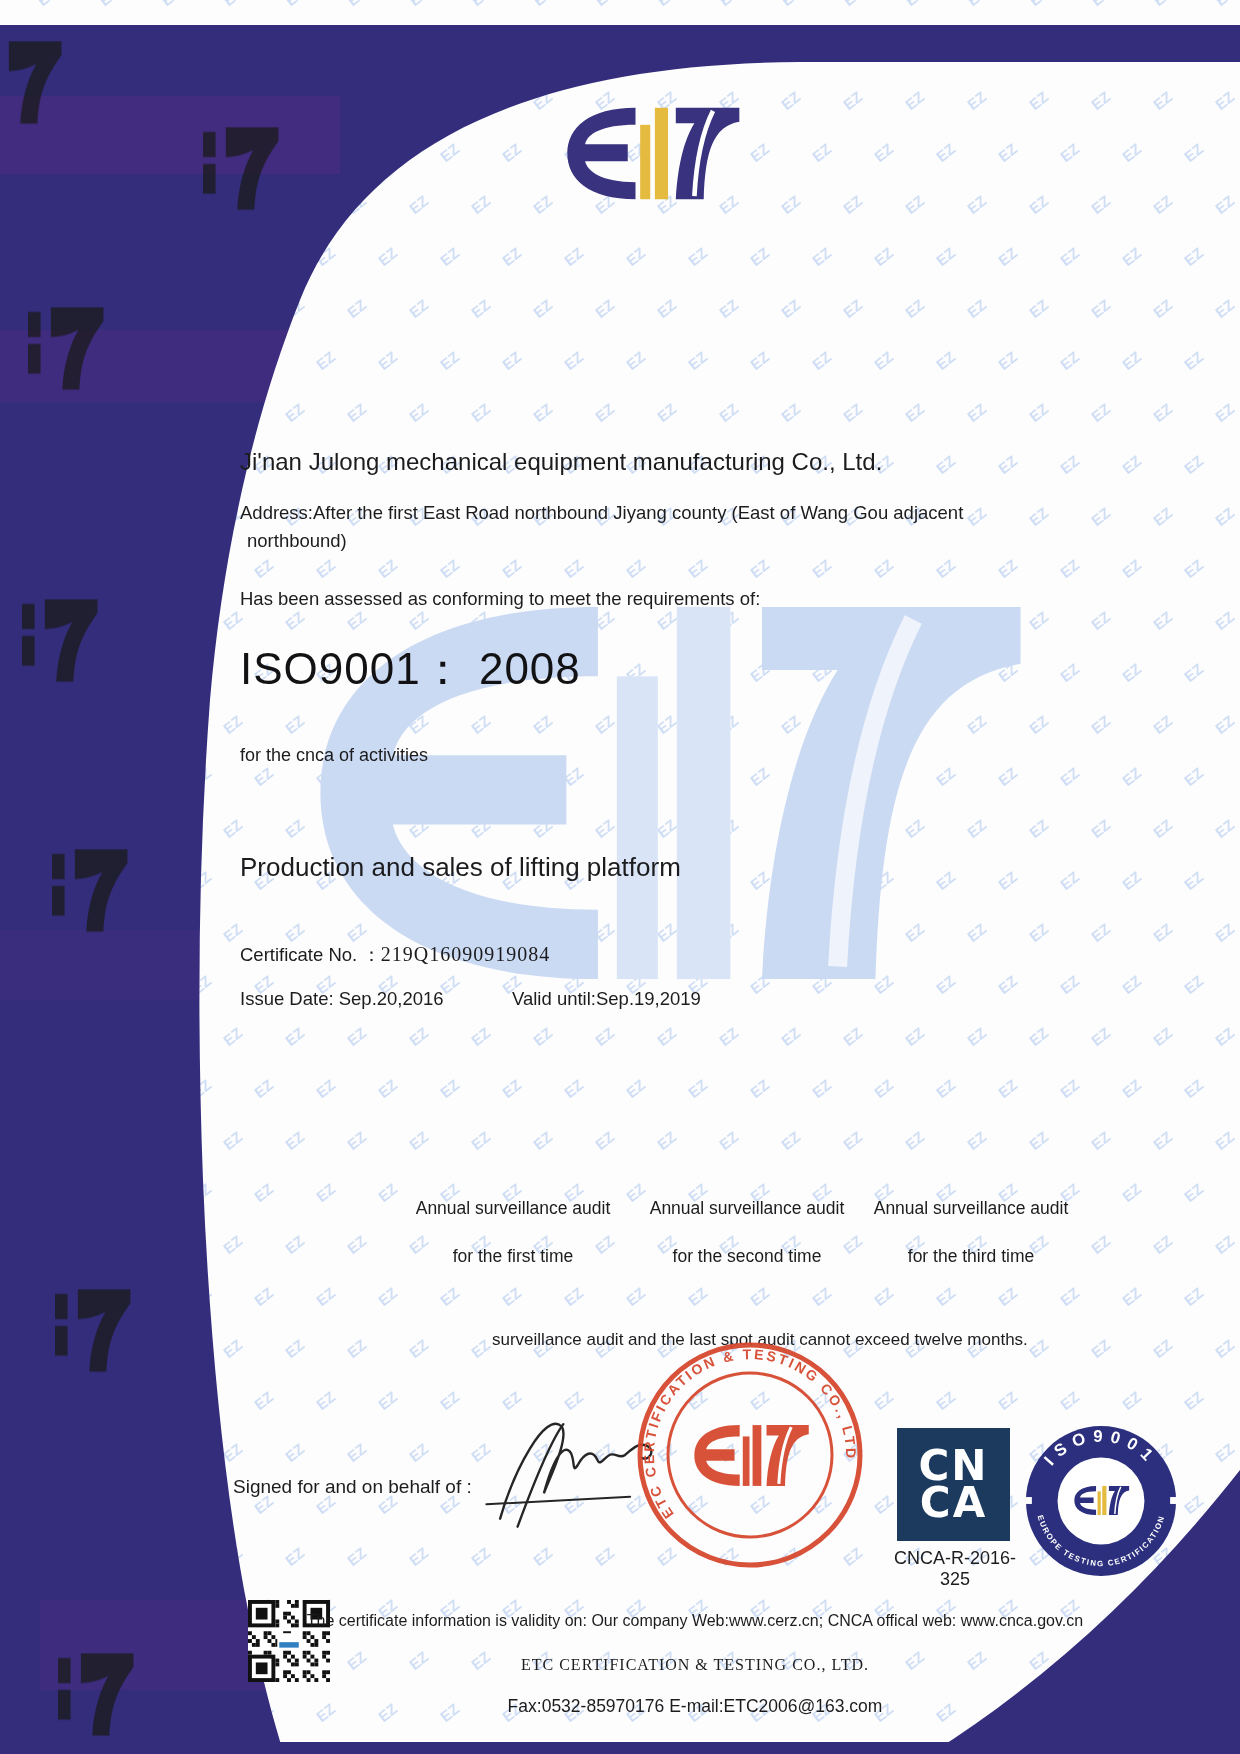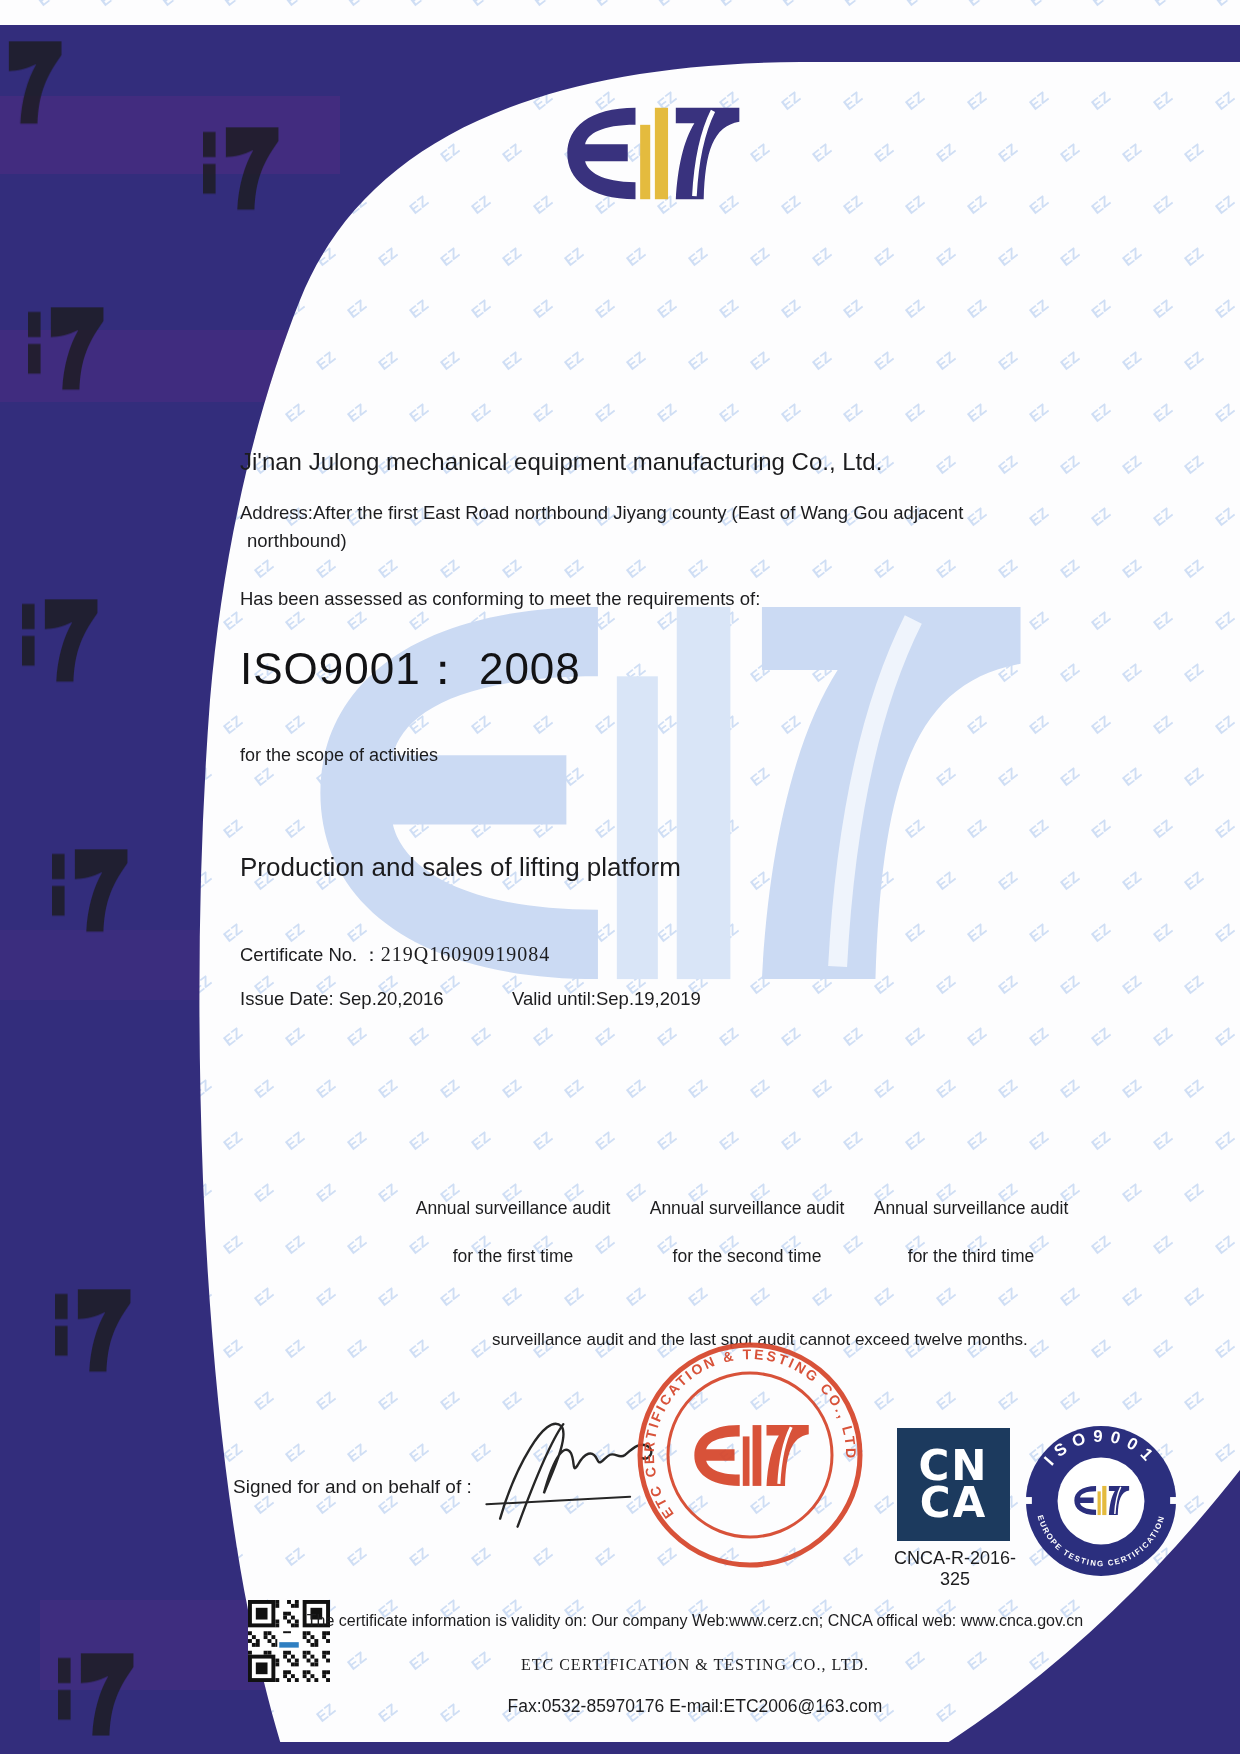--- a/index.html
+++ b/index.html
@@ -816,21 +816,21 @@
       <g style="color:#39327e;--gold:#e4bb3e;--slash:#ffffff">
           <use href="#etc-logo"></use>
         </g>
     </svg>
 
     <div class="abs company">Ji'nan Julong mechanical equipment manufacturing Co., Ltd.</div>
     <div class="abs addr1">Address:After the first East Road northbound Jiyang county (East of Wang Gou  adjacent</div>
     <div class="abs addr2">northbound)</div>
     <div class="abs assessed">Has been assessed as conforming to meet the requirements of:</div>
     <div class="abs standard">ISO9001： 2008</div>
-    <div class="abs scope-intro">for the scope of activities</div>
+    <div class="abs scope-intro">for the cnca of activities</div>
     <div class="abs scope">Production and sales of lifting platform</div>
 
     <div class="abs certno">
       <span>Certificate No. ：</span><span class="num">219Q16090919084</span>
     </div>
     <div class="abs issue">Issue Date: Sep.20,2016</div>
     <div class="abs valid">Valid until:Sep.19,2019</div>
 
     <div class="abs audit-col" style="left:398px">
       <div>Annual surveillance audit</div>

